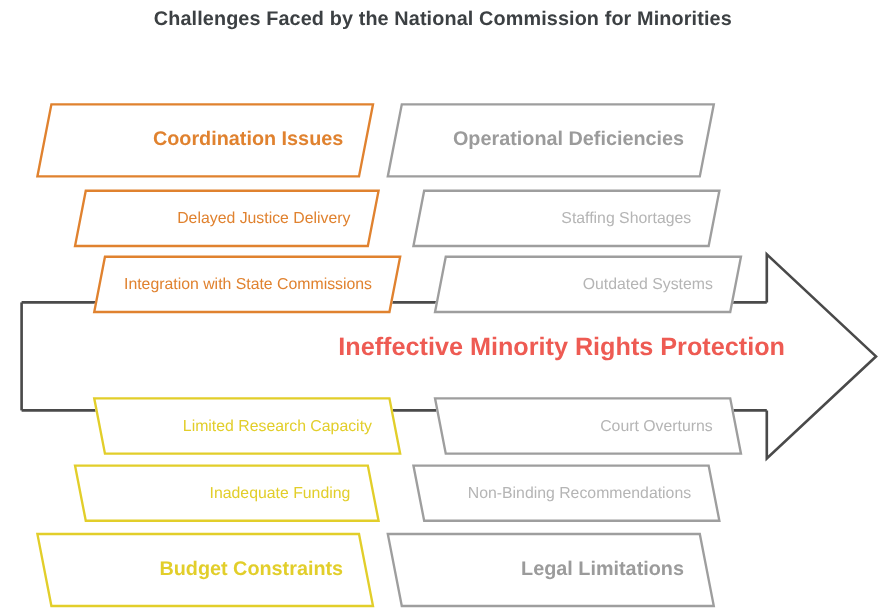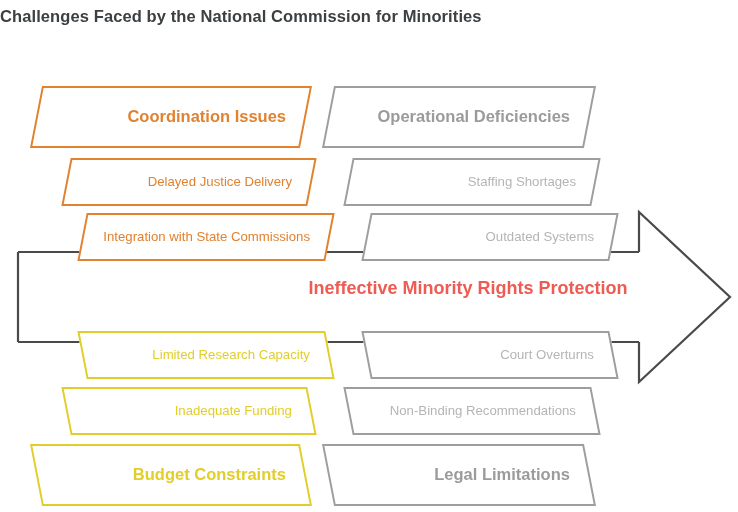--- a/index.html
+++ b/index.html
@@ -19,20 +19,21 @@
     width: 738px;
     height: 512px;
   }
 
   
   .chart-title {
     position: absolute;
     top: 7px;
     left: 0;
     width: 738px;
+    text-align: center;
     font-size: 16.5px;
     font-weight: bold;
     color: #3c4043;
     letter-spacing: 0.1px;
   }
 
   
   #skeleton {
     position: absolute;
     top: 0;
@@ -84,21 +85,21 @@
   .pbox.gray.header .ptext { color: #9B9B9B; }
   .pbox.gray.sub .ptext { color: #B5B5B5; }
 
   
   .effect-label {
     position: absolute;
     left: 258px;
     top: 278px;
     width: 420px;
     text-align: center;
-    font-size: 18px;
+    font-size: 21px;
     font-weight: bold;
     color: #EE5B53;
     white-space: nowrap;
   }
 </style>
 </head>
 <body>
 
 <div id="diagram-root">
 

